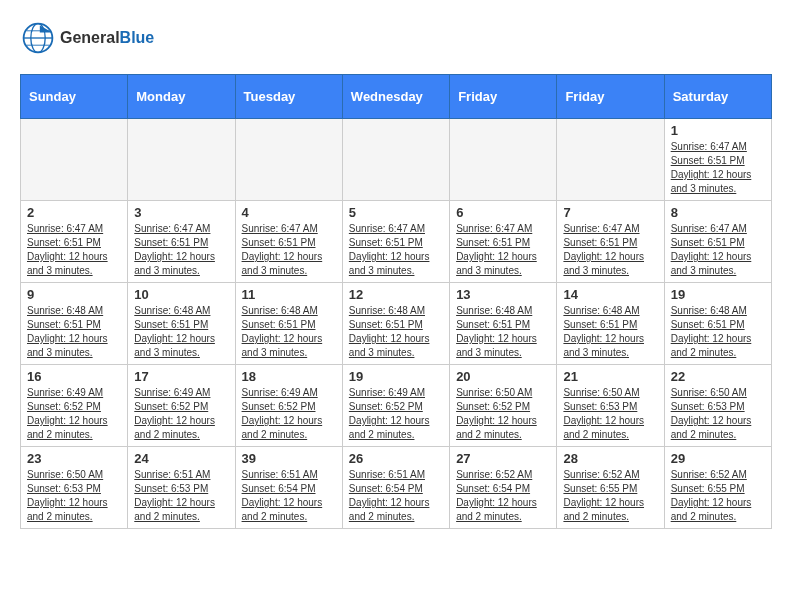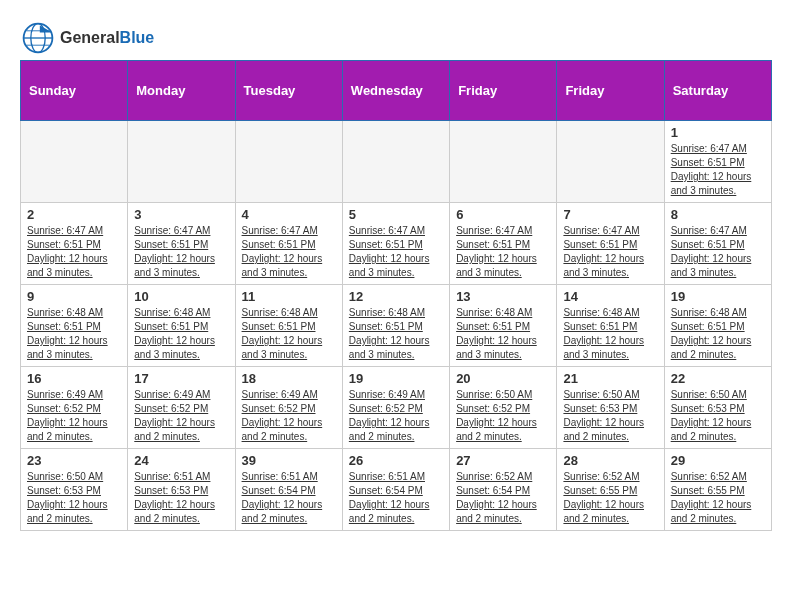--- a/index.html
+++ b/index.html
@@ -7,21 +7,21 @@
       font-family: Arial, sans-serif;
       background: #fff;
       width: 792px;
       min-height: 612px;
       padding: 20px;
     }
     .header {
       display: flex;
       justify-content: space-between;
       align-items: flex-start;
-      margin-bottom: 4px;
+      margin-bottom: 18px;
     }
     .logo {
       display: flex;
       flex-direction: column;
       align-items: flex-start;
     }
     .title-block {
       text-align: right;
     }
     .month-title {
@@ -32,24 +32,24 @@
     .location {
       font-size: 14px;
       color: #555;
     }
     .calendar {
       width: 100%;
       border-collapse: collapse;
       border: 1px solid #ccc;
     }
     .calendar th {
-      background: #a21caf;
+      background: #3b82f6;
       color: #fff;
       text-align: left;
-      padding: 22px 8px;
+      padding: 14px 8px;
       font-size: 13px;
       font-weight: bold;
       border: 1px solid #2b6cb0;
     }
     .calendar td {
       vertical-align: top;
       border: 1px solid #ccc;
       padding: 4px 6px;
       width: calc(100% / 7);
       min-height: 80px;

